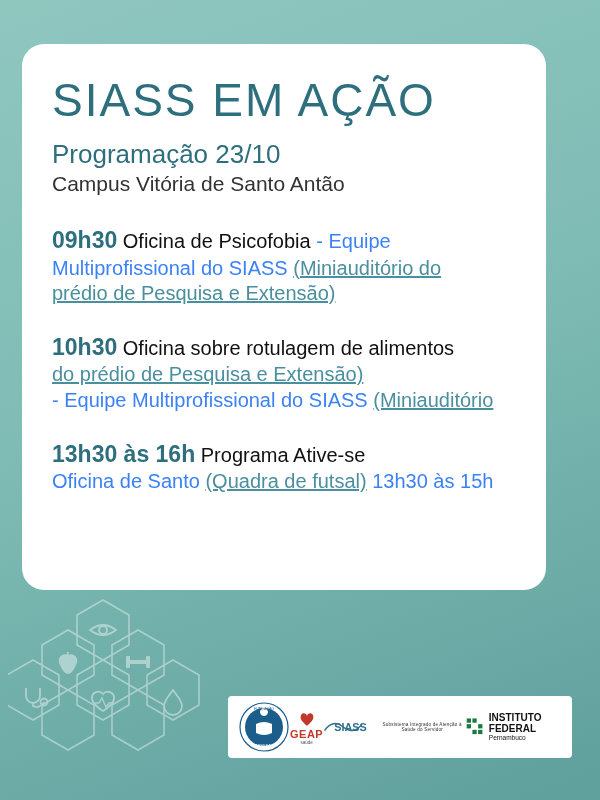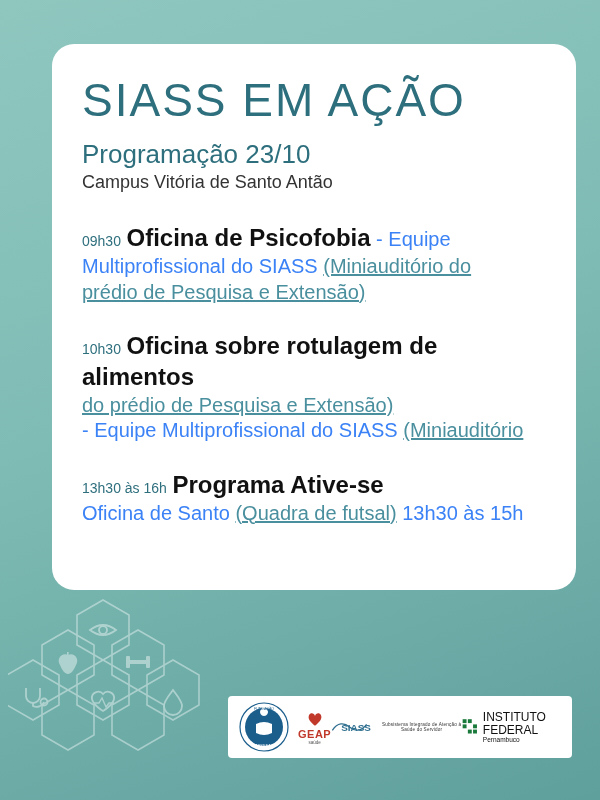--- a/index.html
+++ b/index.html
@@ -21,21 +21,21 @@
     left: 8px;
     bottom: 48px;
     width: 200px;
     height: 160px;
     opacity: 0.45;
     pointer-events: none;
   }
 
   .card {
     position: absolute;
-    left: 52px;
+    left: 22px;
     top: 44px;
     width: 524px;
     height: 546px;
     background: #ffffff;
     border-radius: 22px;
     box-sizing: border-box;
     padding: 26px 30px 10px 30px;
   }
 
   .title {
@@ -48,44 +48,44 @@
   }
 
   .subtitle {
     font-size: 26px;
     color: #2e6f7d;
     margin: 15px 0 0 0;
     font-weight: 400;
   }
 
   .campus {
-    font-size: 18px;
+    font-size: 21px;
     color: #333333;
     margin: 2px 0 0 0;
     font-weight: 400;
   }
 
   .block {
     margin-top: 26px;
     font-size: 20px;
     line-height: 1.28;
     color: #222222;
   }
   .block.first { margin-top: 30px; }
 
   .time {
     color: #2e6f7d;
-    font-size: 14px;
-    font-weight: 400;
+    font-size: 23px;
+    font-weight: 700;
   }
 
   .strong {
-    font-weight: bold;
+    font-weight: normal;
     color: #111111;
-    font-size: 24px;
+    font-size: 20px;
   }
 
   .teal {
     color: #4a8f9e;
     text-decoration: underline;
   }
 
   .plain {
     color: #3b82f6;
   }
@@ -114,22 +114,22 @@
     justify-content: center;
     height: 100%;
   }
   .siass-logo-sub {
     font-size: 4.6px;
     color: #333;
     text-align: center;
     letter-spacing: 0.2px;
   }
   .if-text {
-    font-size: 12px;
-    font-weight: normal;
+    font-size: 10px;
+    font-weight: bold;
     color: #111;
     line-height: 1.05;
   }
   .if-sub {
     font-size: 6.5px;
     color: #111;
   }
   .geap-text {
     font-size: 11px;
     font-weight: bold;
@@ -223,21 +223,21 @@
     <svg width="52" height="52" viewBox="0 0 52 52" xmlns="http://www.w3.org/2000/svg">
       <circle cx="26" cy="26" r="24" fill="none" stroke="#1b5e8c" stroke-width="1.2"></circle>
       <circle cx="26" cy="26" r="19" fill="#1b5e8c"></circle>
       <path d="M26,15 a4,4 0 1 1 0.01,0 Z" fill="#ffffff"></path>
       <path d="M18,23 q8,-4 16,0 l0,9 q-8,4 -16,0 Z" fill="#ffffff"></path>
       <text x="26" y="9" font-size="3.6" fill="#1b5e8c" text-anchor="middle" font-family="Liberation Sans, sans-serif">FUNDAÇÃO</text>
       <text x="26" y="46" font-size="4" fill="#ffffff" text-anchor="middle" font-family="Liberation Sans, sans-serif">ASSEFAZ</text>
     </svg>
   </div>
 
-  <div class="logo" style="flex-direction:column;margin-left:8px;">
+  <div class="logo" style="flex-direction:column;">
     <svg width="18" height="18" viewBox="0 0 24 24" xmlns="http://www.w3.org/2000/svg">
       <path d="M12,21 C6,16 2,12 4,7 C6,3 11,4 12,8 C13,4 18,3 20,7 C22,12 18,16 12,21 Z" fill="#c0392b"></path>
     </svg>
     <div class="geap-text">GEAP</div>
     <div class="geap-sub">saúde</div>
   </div>
 
   <div class="logo" style="flex-direction:row;">
     <svg width="76" height="22" viewBox="0 0 76 22" xmlns="http://www.w3.org/2000/svg">
       <path d="M2,16 C10,4 20,4 28,11 C36,18 46,18 54,7" fill="none" stroke="#2f6f8f" stroke-width="2"></path>

